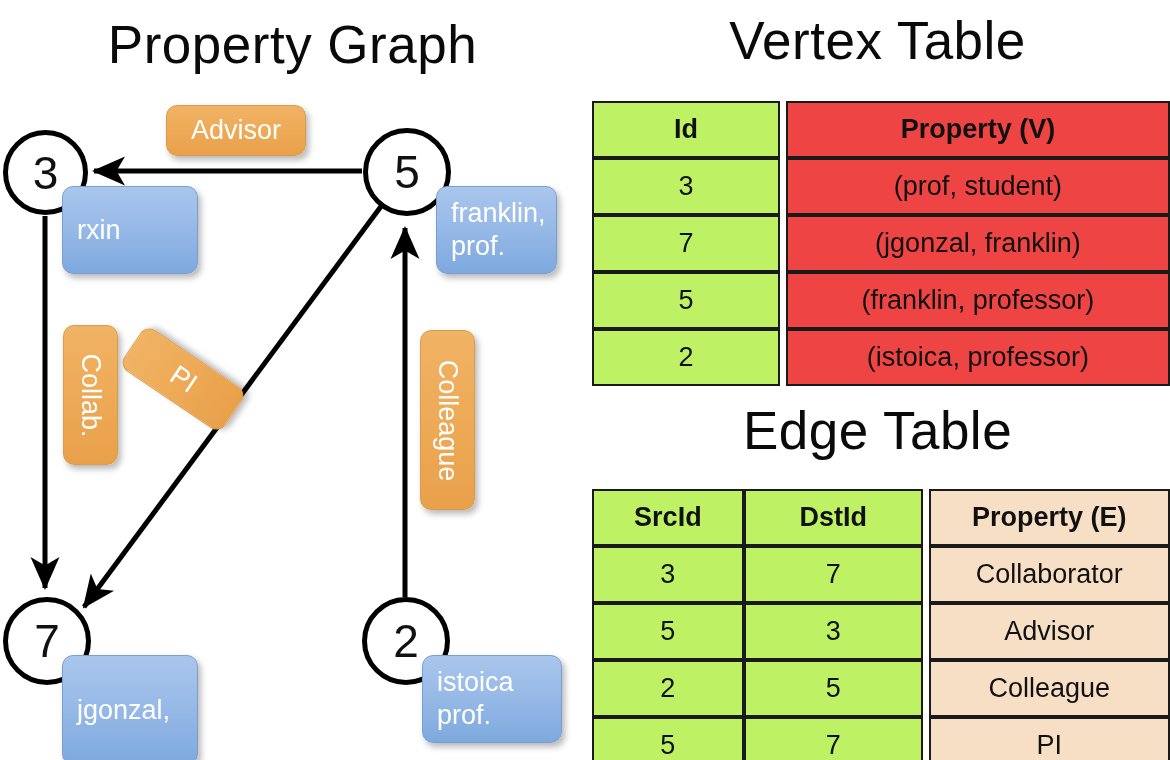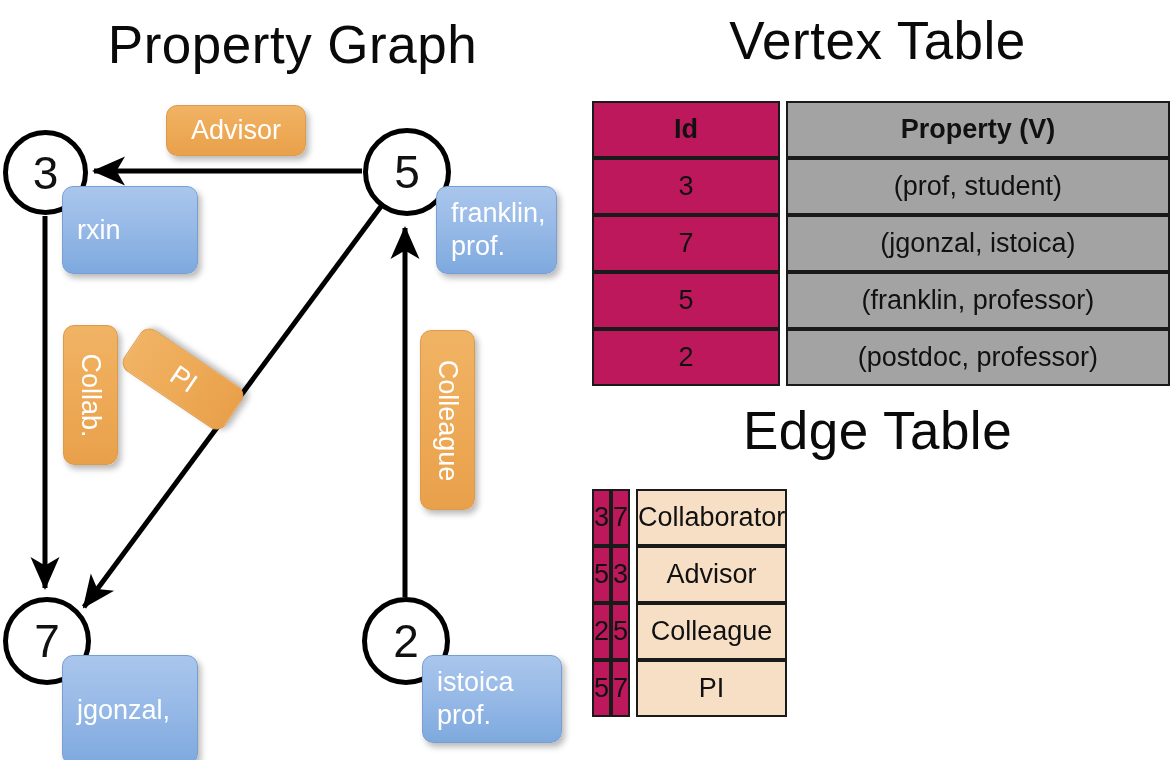--- a/index.html
+++ b/index.html
@@ -58,24 +58,24 @@
   .edge-label.vert  > span{transform:rotate(90deg);display:block;}
   .edge-label.tilted{transform:rotate(-56deg);}
   .edge-label.tilted > span{transform:rotate(90deg);display:block;}
 
   
   .tbl{position:absolute;border-collapse:separate;border-spacing:0;}
   .tbl td{
     border:2px solid #1a1a1a;
     text-align:center;vertical-align:middle;
     font-size:27px;font-weight:300;color:#111;
-    padding:0;height:53px;background:#be185d;
+    padding:0;height:53px;background:#bef264;
   }
   .tbl td.hdr{font-weight:700;}
-  .tbl td.v-prop{background:#a3a3a3;}
+  .tbl td.v-prop{background:#ef4444;}
   .tbl td.e-prop{background:#f7dfc6;}
   .tbl td.gapcol{border:none;width:6px;height:auto;background:transparent;padding:0;}
 
   #vertex-table{left:592px;top:101px;}
   #edge-table{left:592px;top:489px;}
 </style>
 </head>
 <body>
 
 <div class="stage">
@@ -154,37 +154,43 @@
       <td class="hdr v-prop" style="width:382px;">Property (V)</td>
     </tr>
     <tr>
       <td>3</td>
       <td class="gapcol"></td>
       <td class="v-prop">(prof, student)</td>
     </tr>
     <tr>
       <td>7</td>
       <td class="gapcol"></td>
-      <td class="v-prop">(jgonzal, istoica)</td>
+      <td class="v-prop">(jgonzal, franklin)</td>
     </tr>
     <tr>
       <td>5</td>
       <td class="gapcol"></td>
       <td class="v-prop">(franklin, professor)</td>
     </tr>
     <tr>
       <td>2</td>
       <td class="gapcol"></td>
-      <td class="v-prop">(postdoc, professor)</td>
+      <td class="v-prop">(istoica, professor)</td>
     </tr>
   </tbody>
     </table>
 
   <table class="tbl" id="edge-table">
     <tbody>
+        <tr>
+      <td class="hdr" style="width:150px;">SrcId</td>
+      <td class="hdr" style="width:178px;">DstId</td>
+      <td class="gapcol"></td>
+      <td class="hdr e-prop" style="width:240px;">Property (E)</td>
+    </tr>
     <tr>
       <td>3</td>
       <td>7</td>
       <td class="gapcol"></td>
       <td class="e-prop">Collaborator</td>
     </tr>
     <tr>
       <td>5</td>
       <td>3</td>
       <td class="gapcol"></td>

